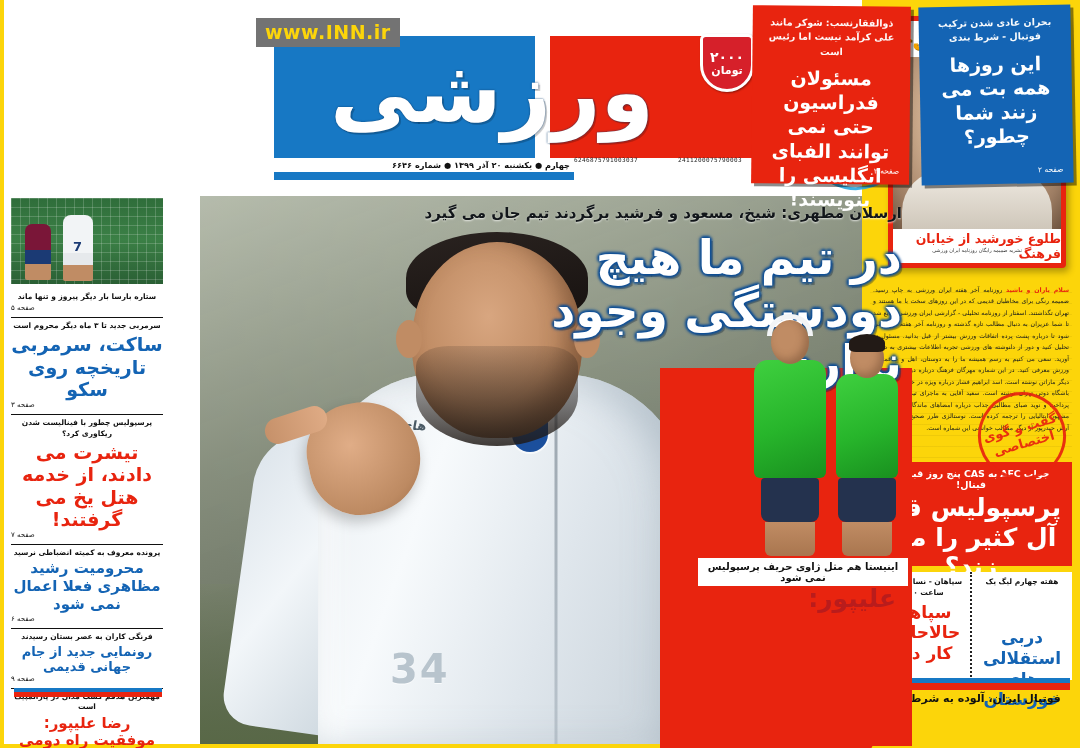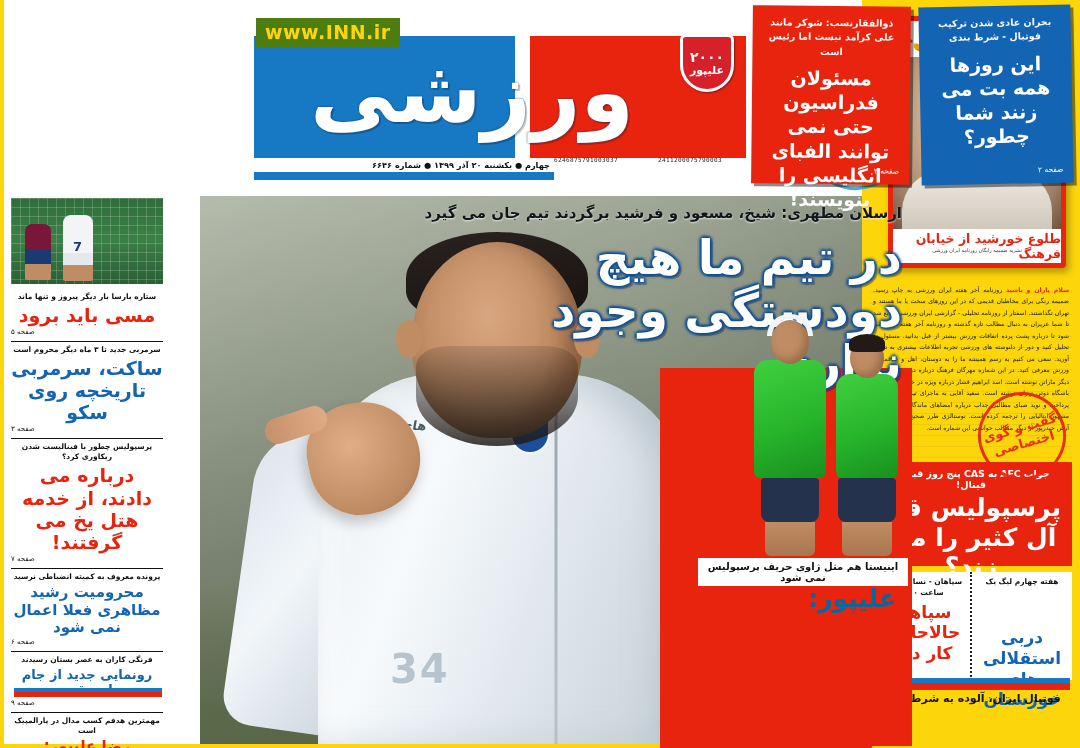--- a/index.html
+++ b/index.html
@@ -38,21 +38,21 @@
   }
   .teaser .head{
     font-size:19px; line-height:1.28; font-weight:900; letter-spacing:-.5px;
   }
   .teaser .pg{
     position:absolute; bottom:9px; right:10px; font-size:7.5px; font-weight:400;
   }
 
   
   .masthead{
-    position:absolute; top:6px; right:334px; width:492px; height:190px; z-index:5;
+    position:absolute; top:6px; right:314px; width:492px; height:190px; z-index:5;
   }
   .mast-band{
     position:absolute; left:0; top:18px; width:492px; height:134px;
     background:linear-gradient(to left,#e8240f 0 44%,#ffffff 44% 47%,#1778c4 47% 100%);
   }
   .mast-white{
     position:absolute; left:0; top:18px; width:492px; height:12px; background:#fff;
   }
   .mast-title{
     position:absolute; left:0; right:56px; top:26px; height:120px;
@@ -88,21 +88,21 @@
   .bc{
     height:25px; flex:1;
     background:repeating-linear-gradient(to right,#111 0 1.5px,#fff 1.5px 3px,#111 3px 4px,#fff 4px 6.5px);
   }
   .bc-num{ font-size:6px; color:#222; text-align:center; letter-spacing:.4px; font-family:"DejaVu Sans Mono",monospace;}
   .bcwrap{ display:flex; flex-direction:column; flex:1; }
 
   
   .inn{
     position:absolute; top:18px; left:256px; z-index:9;
-    background:#4d7c0f; color:#fcd50a; font-weight:900;
+    background:#737373; color:#fcd50a; font-weight:900;
     font-size:19px; padding:3px 9px 4px 9px; letter-spacing:.5px;
     font-family:"DejaVu Sans","Liberation Sans",sans-serif;
   }
 
   
   .hero{
     position:absolute; right:168px; top:196px; width:712px; height:548px; z-index:2;
     overflow:hidden;
     background:
       radial-gradient(circle at 62% 20%, #a8b0a2 0%, #8d948a 28%, #6f776c 60%, #59604f 100%);
@@ -256,21 +256,21 @@
     display:flex; align-items:center; justify-content:center; text-align:center;
     transform:rotate(-16deg); opacity:.92;
   }
   .players-cap{
     position:absolute; right:172px; top:558px; width:210px; z-index:8;
     background:#ffffff; color:#111; font-size:10px; font-weight:800;
     padding:3px 5px; text-align:center; letter-spacing:-.2px;
   }
   .alipour{
     position:absolute; right:176px; top:578px; width:204px; z-index:8;
-    color:#0369a1; padding:6px 8px 0 4px;
+    color:#b91c1c; padding:6px 8px 0 4px;
   }
   .alipour .name{ font-size:25px; font-weight:900; letter-spacing:-1px; margin-bottom:4px; }
   .alipour .txt{ font-size:22px; font-weight:900; line-height:1.26; letter-spacing:-1px; }
 
   
   .leftcol{
     position:absolute; left:4px; top:196px; width:166px; height:548px; z-index:4;
     background:#ffffff; padding:2px 7px 0 7px;
   }
   .lc-photo{
@@ -531,21 +531,21 @@
     <div class="head">مسئولان فدراسیون حتی نمی توانند الفبای انگلیسی را بنویسند!</div>
     <div class="pg">صفحه ۲</div>
   </div>
 
   <div class="masthead">
     <div class="mast-band"></div>
     <div class="mast-white"></div>
     <div class="mast-title">ورزشی</div>
     <div class="mast-seal">
       <b>۲۰۰۰</b>
-      <span>علیپور</span>
+      <span>تومان</span>
     </div>
     <div class="mast-dateline">چهارم ● یکشنبه ۲۰ آذر ۱۳۹۹ ● شماره ۶۶۴۶</div>
     <div class="mast-blue-strip"></div>
     <div class="barcodes">
       <div class="bcwrap">
         <div class="bc"></div>
         <div class="bc-num">2411200075790003</div>
       </div>
       <div class="bcwrap">
         <div class="bc"></div>
@@ -559,33 +559,32 @@
   <div class="leftcol">
     <div class="lc-photo">
       <div class="net"></div>
       <div class="p1"></div>
       <div class="p2"></div>
       <div class="num7">7</div>
     </div>
 
     <div class="story">
       <div class="kick">ستاره بارسا بار دیگر پیروز و تنها ماند</div>
-      <div class="hl red">مسی باید برود</div>
       <div class="pg">صفحه ۵</div>
     </div>
 
     <div class="story">
       <div class="kick">سرمربی جدید تا ۳ ماه دیگر محروم است</div>
       <div class="hl blue">ساکت، سرمربی تاریخچه روی سکو</div>
       <div class="pg">صفحه ۳</div>
     </div>
 
     <div class="story">
       <div class="kick">پرسپولیس چطور با فینالیست شدن ریکاوری کرد؟</div>
-      <div class="hl red">درباره می دادند، از خدمه هتل یخ می گرفتند!</div>
+      <div class="hl red">تیشرت می دادند، از خدمه هتل یخ می گرفتند!</div>
       <div class="pg">صفحه ۷</div>
     </div>
 
     <div class="story">
       <div class="kick">پرونده معروف به کمیته انضباطی نرسید</div>
       <div class="hl blue sm">محرومیت رشید مظاهری فعلا اعمال نمی شود</div>
       <div class="pg">صفحه ۶</div>
     </div>
 
     <div class="story">

